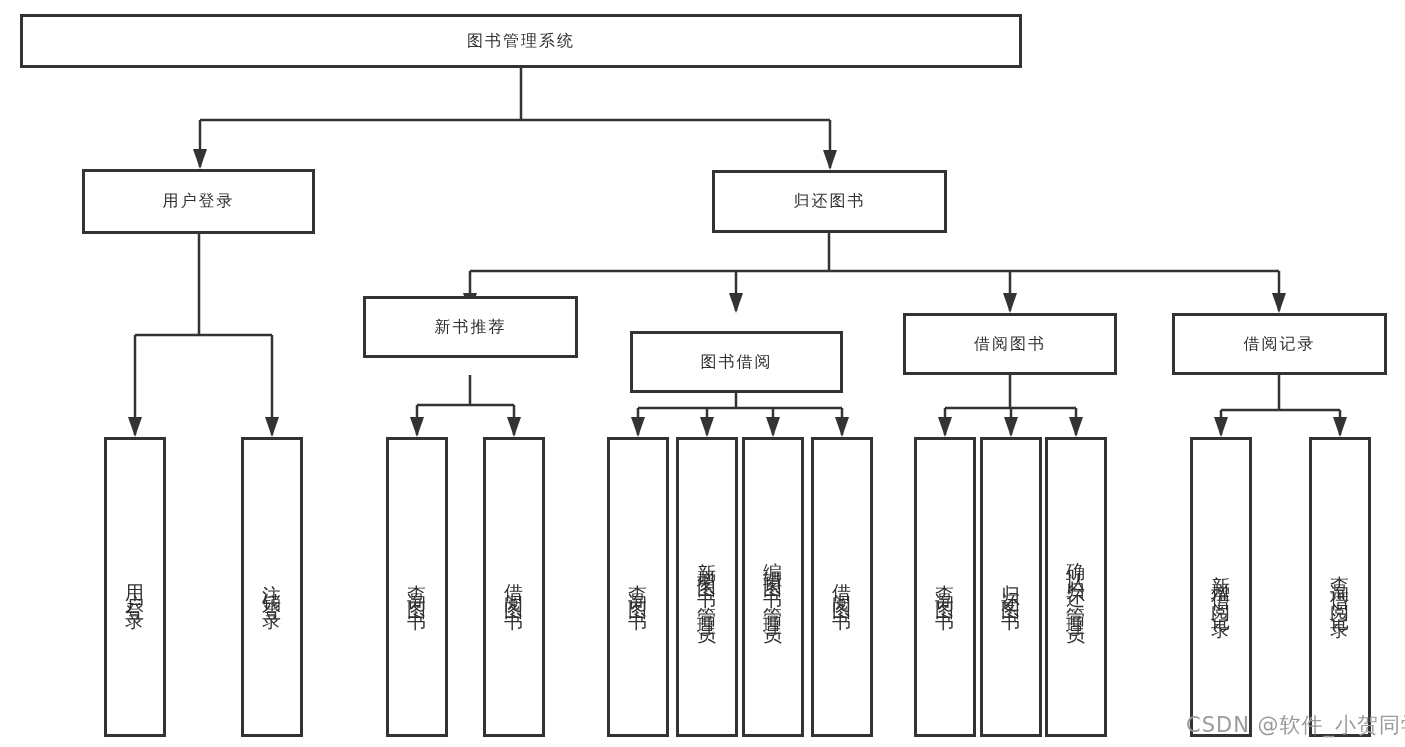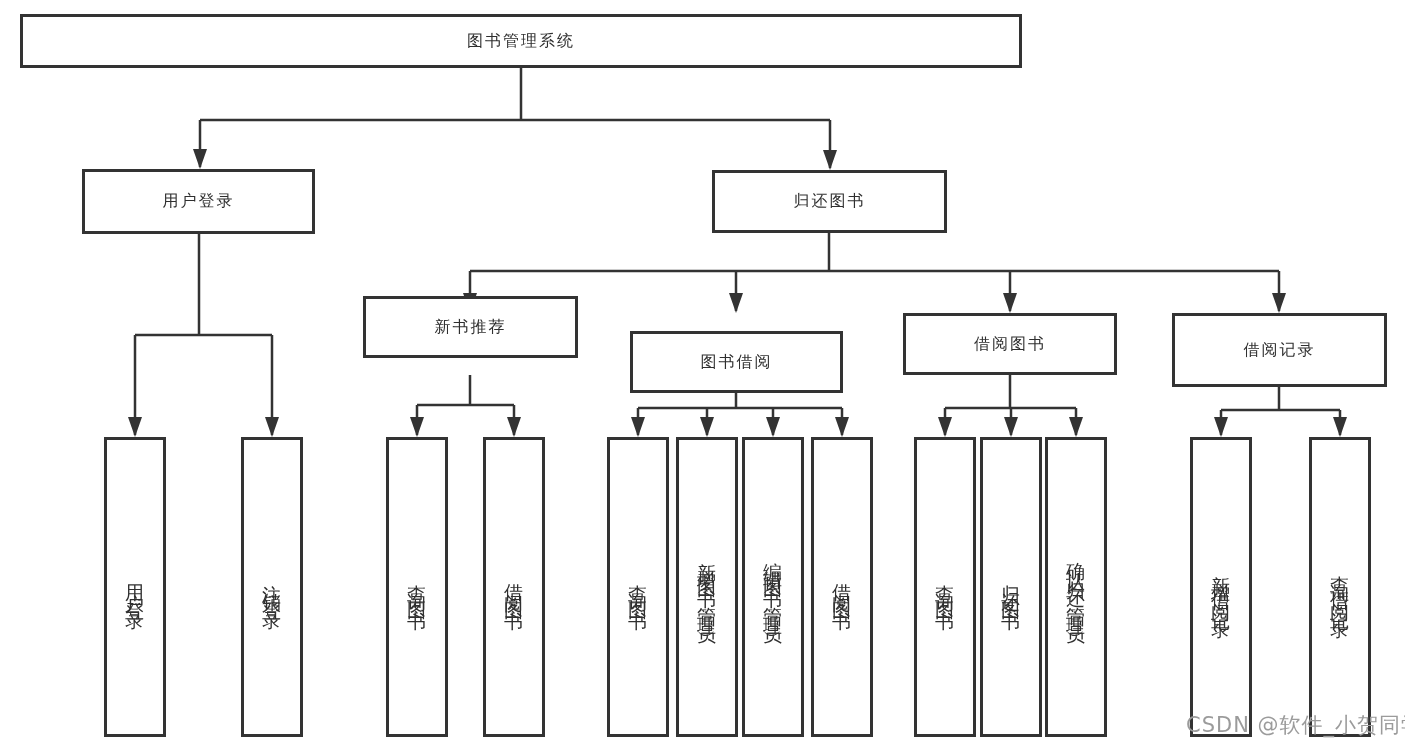--- a/index.html
+++ b/index.html
@@ -123,21 +123,21 @@
 
   <div class="node" style="left:363px; top:296px; width:215px; height:62px;">
     <span>新书推荐</span>
   </div>
   <div class="node" style="left:630px; top:331px; width:213px; height:62px;">
     <span>图书借阅</span>
   </div>
   <div class="node" style="left:903px; top:313px; width:214px; height:62px;">
     <span>借阅图书</span>
   </div>
-  <div class="node" style="left:1172px; top:313px; width:215px; height:74px;">
+  <div class="node" style="left:1172px; top:313px; width:215px; height:62px;">
     <span>借阅记录</span>
   </div>
 
   <div class="node leaf" style="left:104px; top:437px; width:62px; height:300px;">
     <span class="vtext">用户登录</span>
   </div>
   <div class="node leaf" style="left:241px; top:437px; width:62px; height:300px;">
     <span class="vtext">注销登录</span>
   </div>
 

